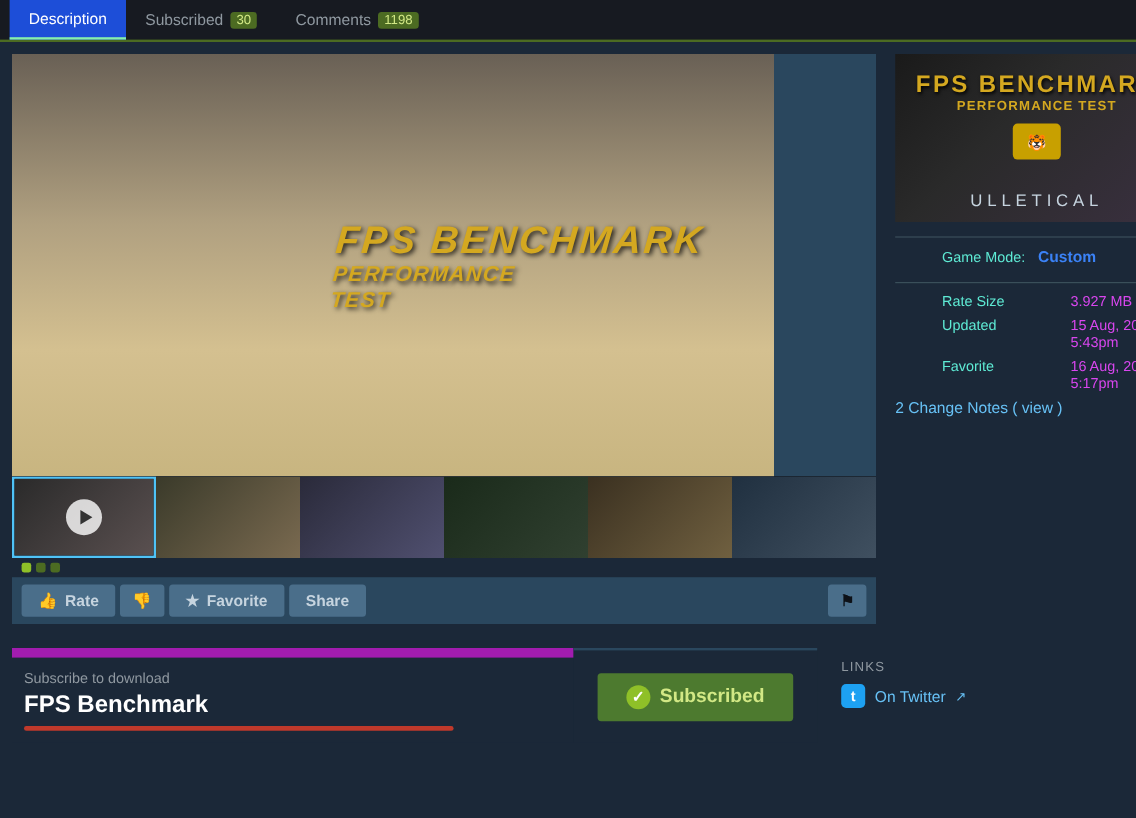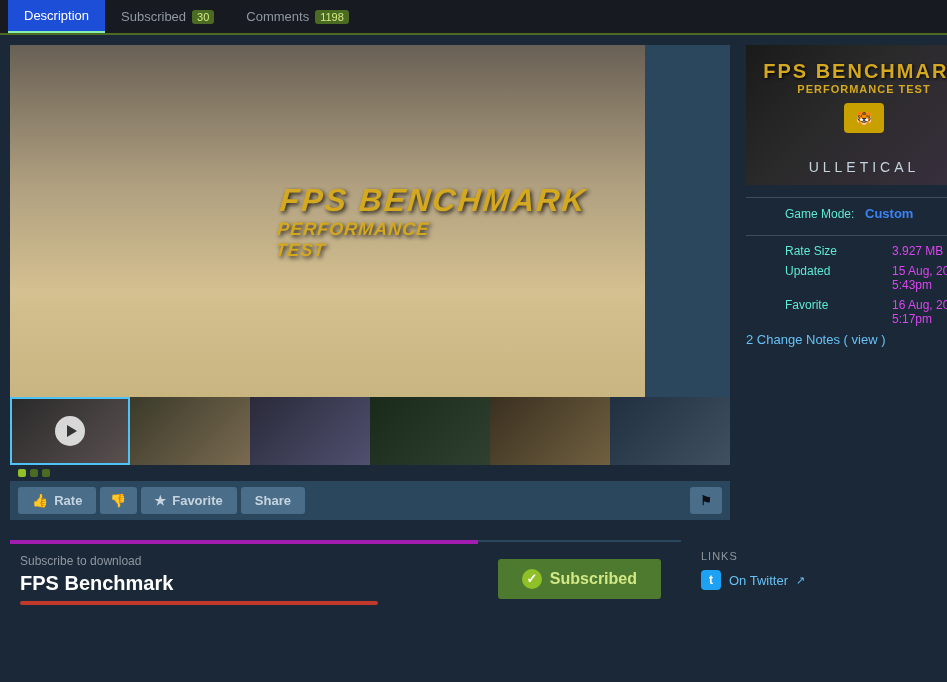--- a/index.html
+++ b/index.html
@@ -316,21 +316,21 @@
     
     .bottom-section {
       display: flex;
       padding: 10px 10px 0;
       gap: 0;
     }
     .bottom-left {
       flex: 1;
       background: #1b2838;
       padding: 10px;
-      border-top: 4px solid #a21caf;
+      border-top: 8px solid #a21caf;
     }
     .subscribe-label {
       color: #8f98a0;
       font-size: 12px;
       margin-bottom: 4px;
     }
     .item-title {
       font-size: 20px;
       font-weight: bold;
       color: #ffffff;

